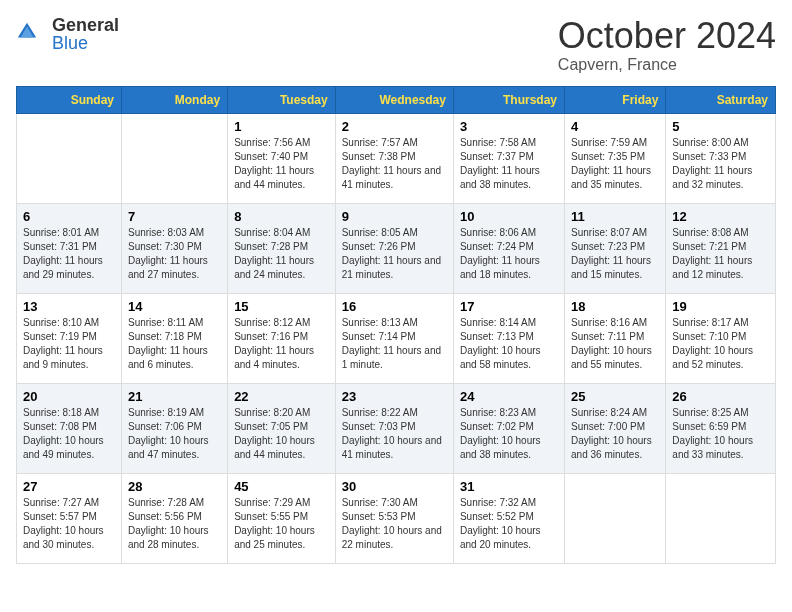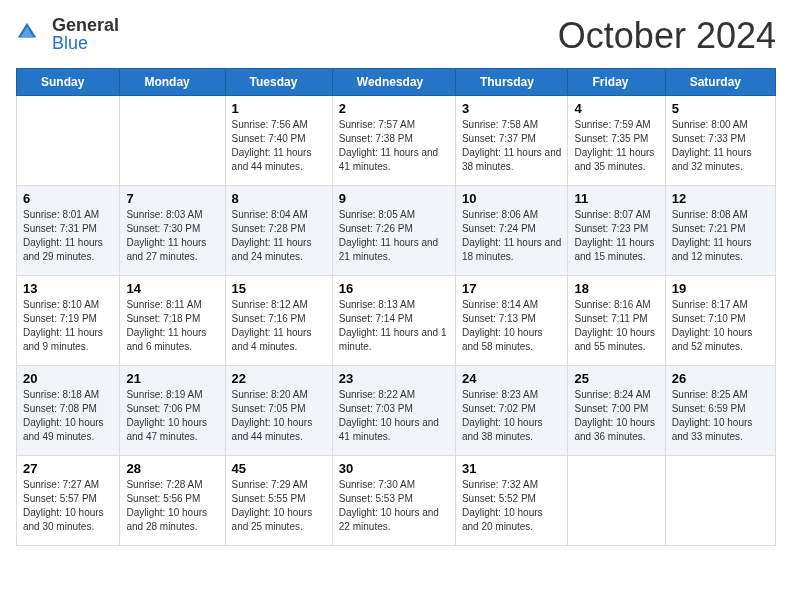--- a/index.html
+++ b/index.html
@@ -40,24 +40,24 @@
     }
     table {
       width: 100%;
       border-collapse: collapse;
       font-size: 11px;
     }
     thead tr {
       background-color: #2474c8;
     }
     thead th {
-      color: #ffffff;
+      color: #fde047;
       font-weight: bold;
-      padding: 6px 24px;
-      text-align: left;
+      padding: 6px 7px;
+      text-align: right;
       font-size: 12px;
       border: 1px solid #1a5fa0;
     }
     tbody tr {
       background: #fff;
     }
     tbody tr.alt-row {
       background: #f0f4f8;
     }
     td {
@@ -93,20 +93,21 @@
         <polygon points="12,6 19,18 5,18" fill="#5ba0e0"></polygon>
       </svg>
     </div>
     <div>
       <div style="font-size:18px;font-weight:bold;color:#333;line-height:1;">General</div>
       <div style="font-size:18px;font-weight:normal;color:#2474c8;line-height:1;">Blue</div>
     </div>
   </div>
   <div class="title-block">
     <div class="month-title">October 2024</div>
+    <div class="location">Capvern, France</div>
   </div>
 </div>
 
 <table>
   <thead>
     <tr>
     <th>Sunday</th>
         <th>Monday</th>
         <th>Tuesday</th>
         <th>Wednesday</th>

